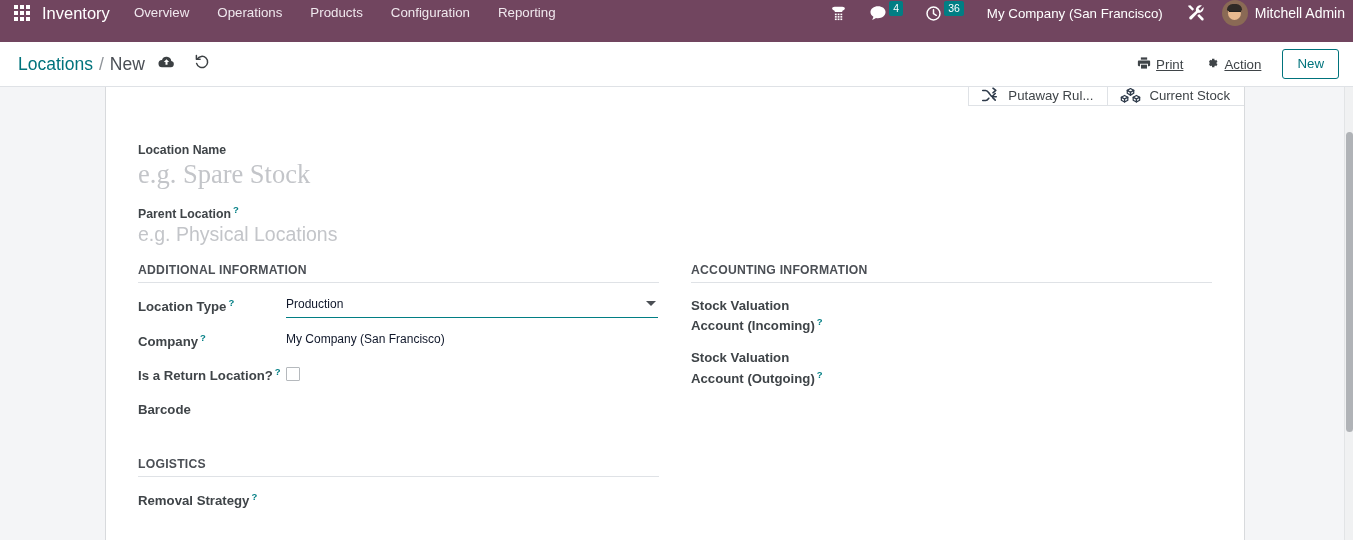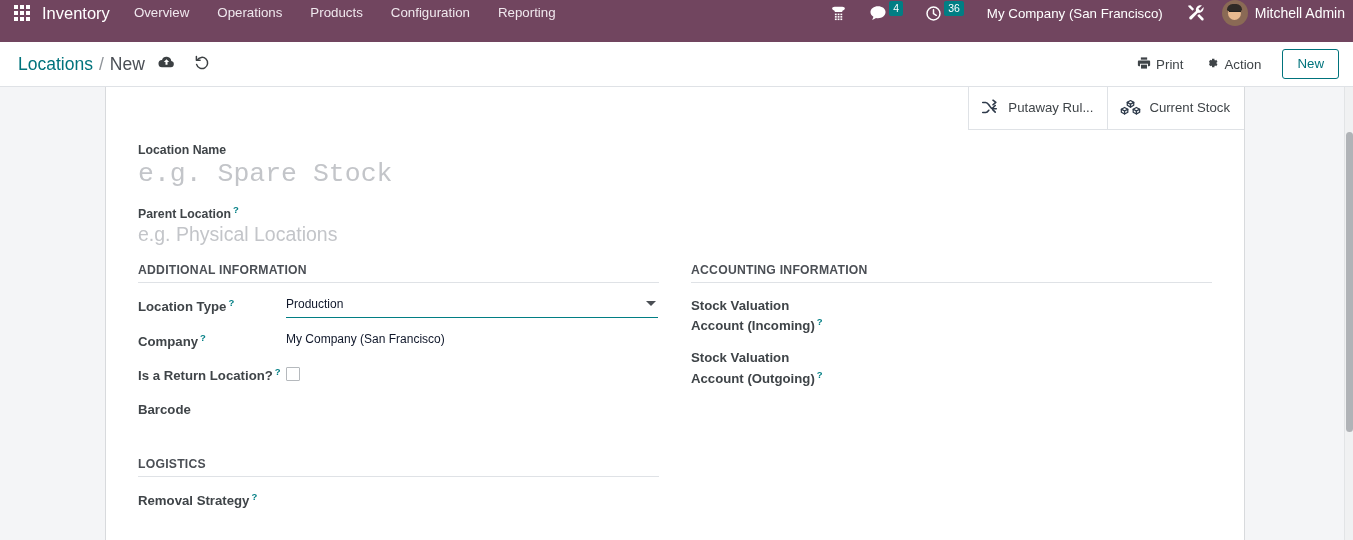--- a/index.html
+++ b/index.html
@@ -121,40 +121,41 @@
 
   
   .control-panel {
     height: 45px;
     background: #ffffff;
     border-bottom: 1px solid #dfe2e6;
     display: flex;
     align-items: center;
     padding: 0 14px 0 18px;
   }
-  .breadcrumb { display: flex; align-items: flex-end; }
+  .breadcrumb { display: flex; align-items: center; }
   .bc-link {
     font-size: 17.5px;
     color: #00737c;
     cursor: pointer;
     white-space: nowrap;
   }
   .bc-sep { font-size: 17.5px; color: #8f9499; padding: 0 6px; }
   .bc-current { font-size: 17.5px; color: #4b4f55; white-space: nowrap; }
   .bc-actions { display: flex; align-items: center; margin-left: 13px; gap: 19px; }
   .bc-icon { cursor: pointer; display: block; color: #3c4043; }
 
   .cp-right { margin-left: auto; display: flex; align-items: center; gap: 0; }
   .cp-btn {
     display: flex; align-items: center; gap: 5px;
     font-size: 13.3px;
     color: #3f4448;
     padding: 5px 11px;
     cursor: pointer;
     white-space: nowrap;
+    text-decoration: underline;
   }
   .new-btn {
     font-size: 13.3px;
     color: #00737c;
     background: #ffffff;
     border: 1px solid #00737c;
     border-radius: 3px;
     padding: 5px 14px;
     margin-left: 10px;
     cursor: pointer;
@@ -178,21 +179,21 @@
     background: #ffffff;
     border-left: 1px solid #d8dadd;
     border-right: 1px solid #d8dadd;
   }
   
   .smart-row {
     position: absolute;
     top: -1px;
     right: 0;
     display: flex;
-    height: 44px;
+    height: 20px;
     border-bottom: 1px solid #dfe2e6;
   }
   .smart-btn {
     display: flex;
     align-items: center;
     gap: 8px;
     padding: 0 14px 0 12px;
     border-left: 1px solid #dfe2e6;
     font-size: 13.2px;
     color: #3f4448;
@@ -219,21 +220,21 @@
   }
   .title-input {
     font-size: 26.5px;
     color: #701a75;
     line-height: 1.18;
     padding: 0;
     border: none;
     outline: none;
     width: 430px;
     background: transparent;
-    font-family: Liberation Mono, monospace;
+    font-family: Liberation Serif, serif;
   }
   .title-input::placeholder { color: #c3c5c9; }
   .subtitle-input {
     font-size: 19.5px;
     color: #c3c5c9;
     line-height: 1.2;
     padding: 0;
     border: none;
     outline: none;
     width: 430px;

